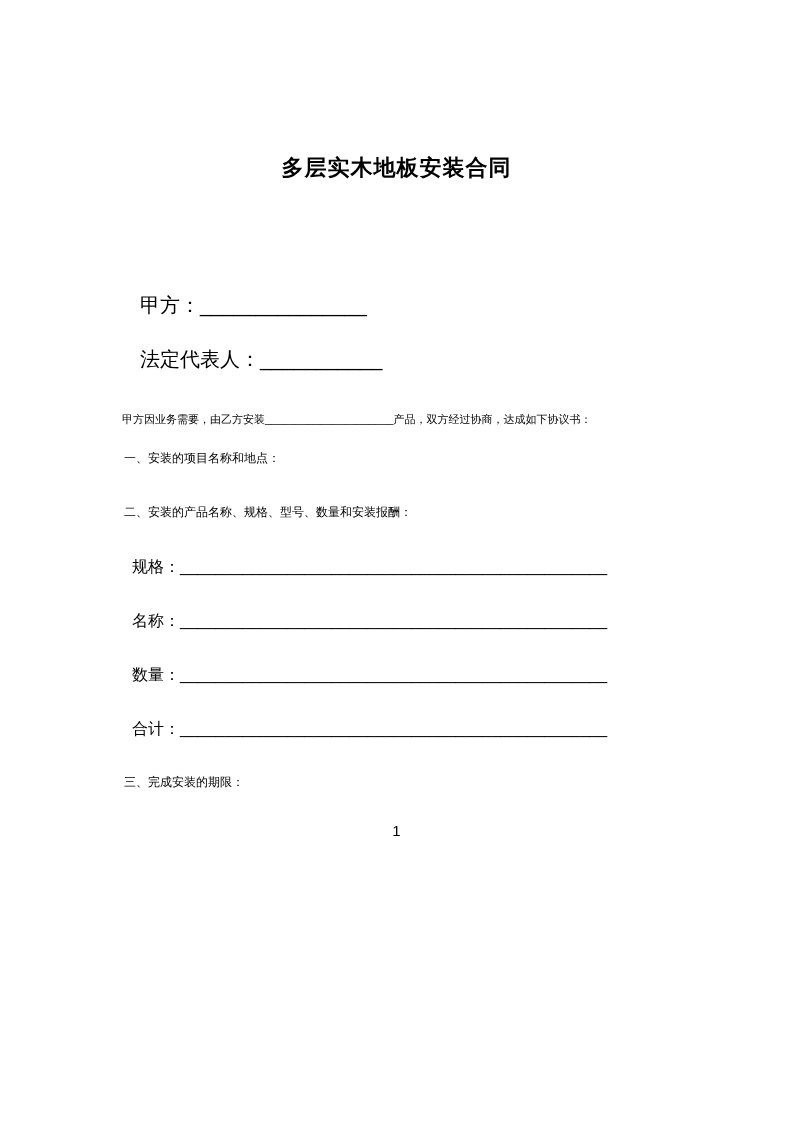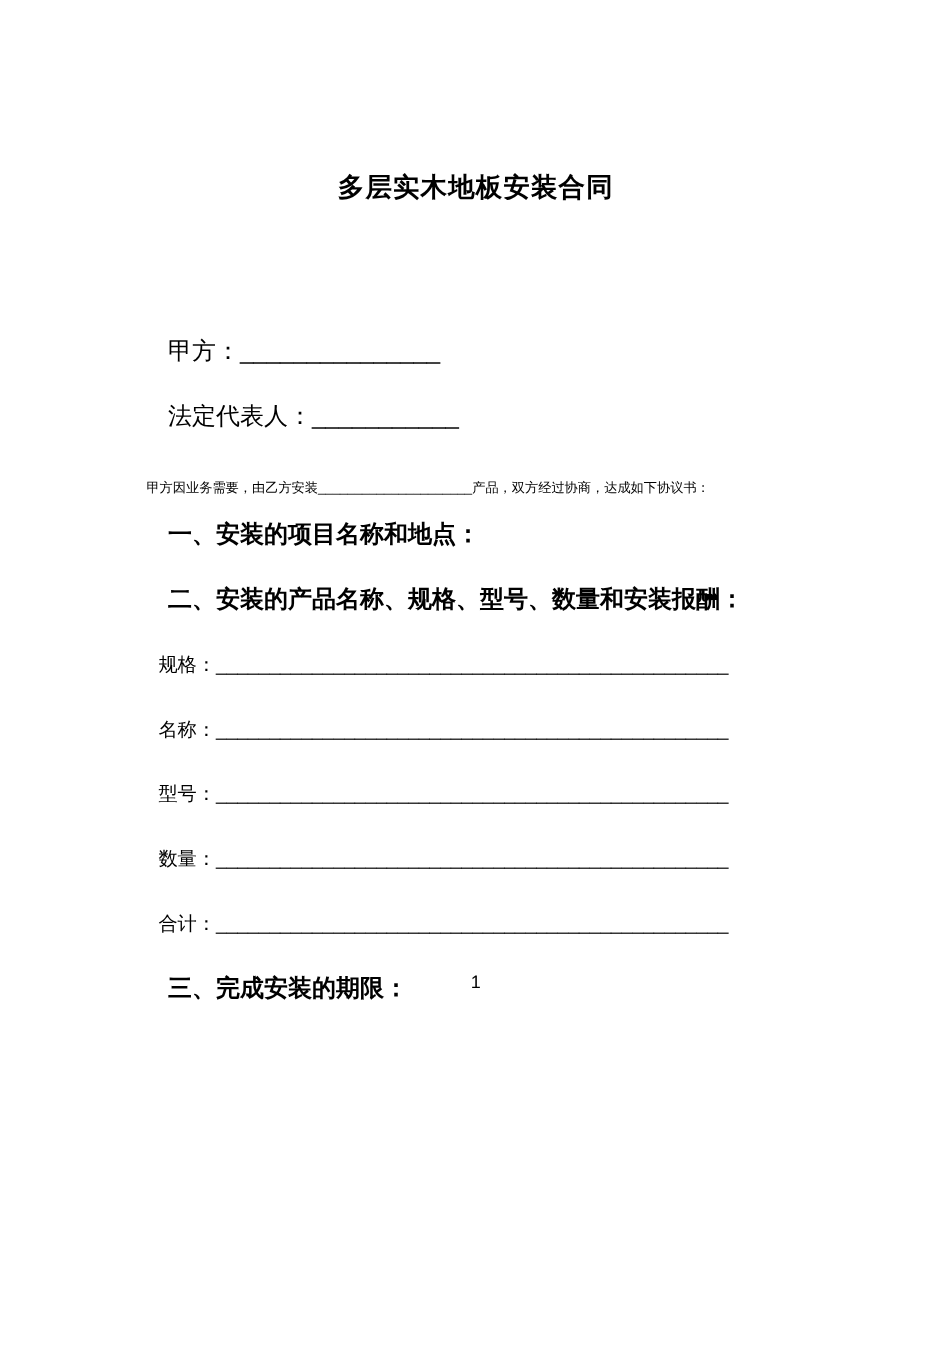--- a/index.html
+++ b/index.html
@@ -4,21 +4,21 @@
 <style>
   html, body {
     margin: 0;
     padding: 0;
     background: #ffffff;
   }
   .page {
     position: relative;
     width: 793px;
     height: 874px;
-    margin: 0 auto;
+    margin: 12px auto;
     background: #ffffff;
     color: #000000;
     font-family: "Liberation Sans", "DejaVu Sans", sans-serif;
     box-sizing: border-box;
     padding: 0 100px;
     overflow: hidden;
   }
   .title {
     margin: 0;
     padding-top: 142px;
@@ -43,22 +43,22 @@
     white-space: nowrap;
   }
   .intro-para {
     font-size: 11px;
     line-height: 32px;
     margin: 0 0 13px 0;
     text-indent: 2em;
     text-align: justify;
   }
   .section-heading {
-    font-size: 20px;
-    font-weight: bold;
+    font-size: 12px;
+    font-weight: normal;
     line-height: 21px;
     margin-bottom: 33px;
     padding-left: 2em;
   }
   .item-row {
     font-size: 16px;
     line-height: 21px;
     margin-bottom: 33px;
     padding-left: 2em;
     white-space: nowrap;
@@ -98,23 +98,20 @@
   <div class="section-heading">二、安装的产品名称、规格、型号、数量和安装报酬：</div>
 
   <div class="items">
     <div class="item-row">
       <span>规格：</span><span class="blank">________________________________________________</span>
     </div>
     <div class="item-row">
       <span>名称：</span><span class="blank">________________________________________________</span>
     </div>
     <div class="item-row">
-      <span>型号：</span><span class="blank">________________________________________________</span>
-    </div>
-    <div class="item-row">
       <span>数量：</span><span class="blank">________________________________________________</span>
     </div>
     <div class="item-row">
       <span>合计：</span><span class="blank">________________________________________________</span>
     </div>
   </div>
 
   <div class="section-heading">三、完成安装的期限：</div>
 
   <div class="page-number">1</div>

